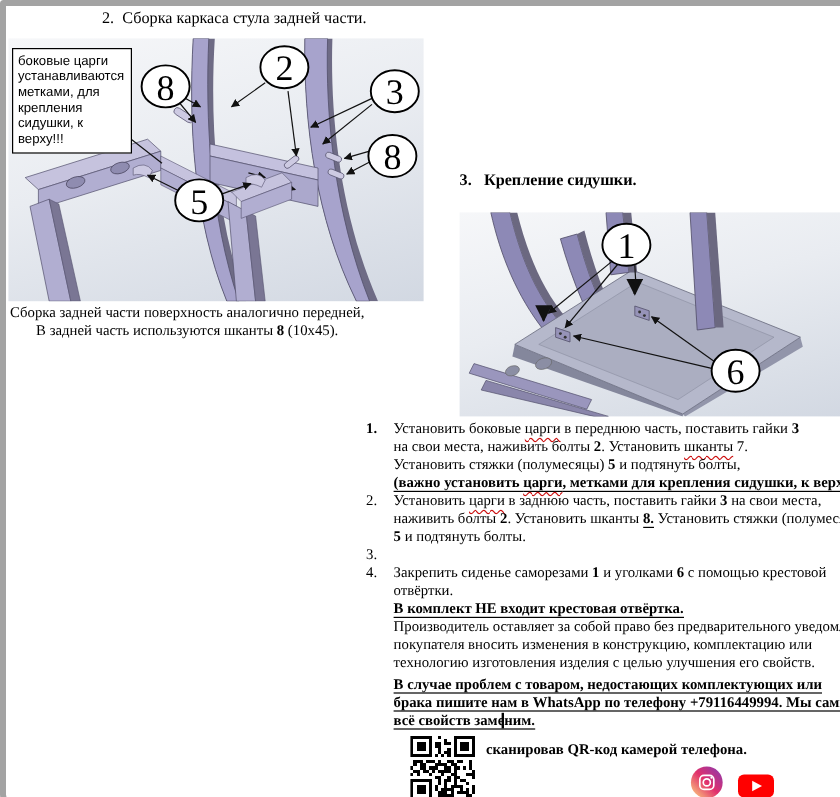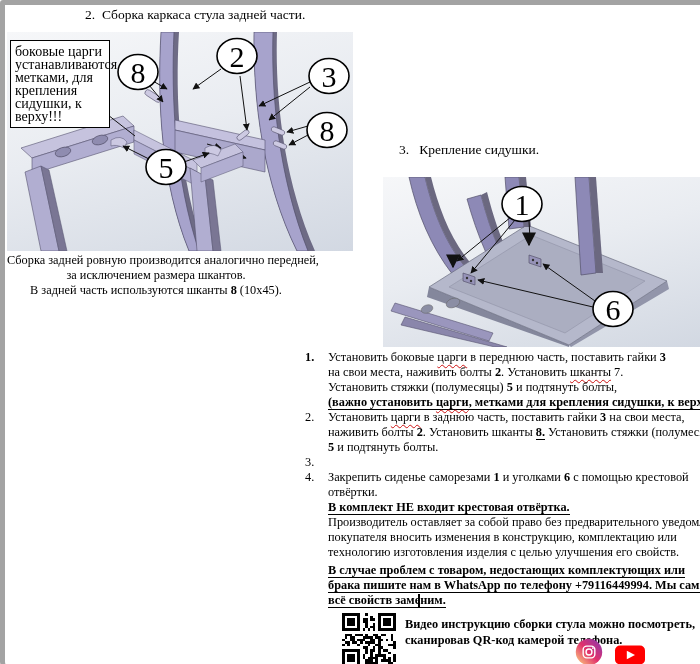--- a/index.html
+++ b/index.html
@@ -10,22 +10,22 @@
   }
   .abs{position:absolute;}
   .title{font-size:13.5px;white-space:nowrap;}
   .diagram{
     position:absolute;
     background:linear-gradient(165deg,#f6f7f9 0%,#e9ecf1 45%,#d2d8e2 100%);
   }
   .note-box{
     position:absolute;left:3px;top:8px;width:90px;
     background:#fff;border:1px solid #000;padding:4px 4px;
-    font-family:Liberation Serif, serif;
-    font-size:14px;line-height:13px;
+    font-family:Liberation Sans, sans-serif;
+    font-size:11px;line-height:13px;
   }
   .caption{font-size:12.3px;line-height:15px;text-align:center;}
   .caption div{white-space:nowrap;}
   .list{font-size:12.3px;line-height:15px;}
   .li{display:flex;}
   .li .num{width:23px;flex:0 0 23px;}
   .li .num.nb{font-weight:bold;}
   .rich{white-space:nowrap;}
   .rs-b{font-weight:bold;}
   .rs-u{border-bottom:1.2px solid #000;}
@@ -114,26 +114,25 @@
         <ellipse cx="320" cy="98" rx="20" ry="17.5" fill="#fff" stroke="#000" stroke-width="1.6"></ellipse>
         <text class="co" x="320" y="109" text-anchor="middle">8</text>
         <ellipse cx="159" cy="135" rx="20" ry="17.5" fill="#fff" stroke="#000" stroke-width="1.6"></ellipse>
         <text class="co" x="159" y="146" text-anchor="middle">5</text>
       </g>
     </svg>
     <div class="note-box">боковые царги устанавливаются метками, для крепления сидушки, к верху!!!</div>
   </div>
 
   <div class="abs caption" style="left:2px;top:248px;width:298px;">
-    <div class="rich"><span>Сборка задней ровную производится аналогично передней,</span></div>
-    <div class="rich"><span>за исключением размера шкантов.</span></div>
+    <div class="rich"><span>Сборка задней части поверхность аналогично передней,</span></div>
     <div class="rich"><span>В задней часть используются шканты </span><span class="rs-b">8</span><span> (10x45).</span></div>
   </div>
 
-  <div class="abs title" style="left:394px;top:137px;">3.&nbsp;&nbsp;&nbsp;Крепление сидушки.</div>
+  <div class="abs title" style="left:378px;top:137px;font-weight:bold;">3.&nbsp;&nbsp;&nbsp;Крепление сидушки.</div>
 
   <div class="diagram" style="left:378px;top:172px;width:320px;height:170px;">
     <svg width="320" height="170" viewBox="0 0 320 170">
 
       <g>
         <polygon points="12,126 110,156 106,164 8,134" fill="#9a96bd" stroke="#55526e" stroke-width="0.6"></polygon>
         <polygon points="22,140 124,170 112,170 18,148" fill="#8a86ab" stroke="#55526e" stroke-width="0.6"></polygon>
       </g>
 
       <g>
@@ -338,21 +337,20 @@
       <rect x="19" y="19" width="1" height="1" fill="#000"></rect>
       <rect x="10" y="20" width="1" height="1" fill="#000"></rect>
       <rect x="13" y="20" width="1" height="1" fill="#000"></rect>
       <rect x="14" y="20" width="1" height="1" fill="#000"></rect>
       <rect x="15" y="20" width="1" height="1" fill="#000"></rect>
       <rect x="16" y="20" width="1" height="1" fill="#000"></rect>
       <rect x="17" y="20" width="1" height="1" fill="#000"></rect>
     </svg>
 
   <div class="abs qr-caption" style="left:400px;top:611px;">
-    <div>Видео инструкцию сборки стула можно посмотреть,</div>
     <div>сканировав QR-код камерой телефона.</div>
   </div>
 
   <svg class="abs" style="left:570px;top:633px;" width="28" height="28" viewBox="0 0 36 36">
     <defs>
       <linearGradient id="ig" x1="0" y1="1" x2="1" y2="0">
         <stop offset="0" stop-color="#ffdc80"></stop>
         <stop offset="0.5" stop-color="#e1306c"></stop>
         <stop offset="1" stop-color="#833ab4"></stop>
       </linearGradient>

